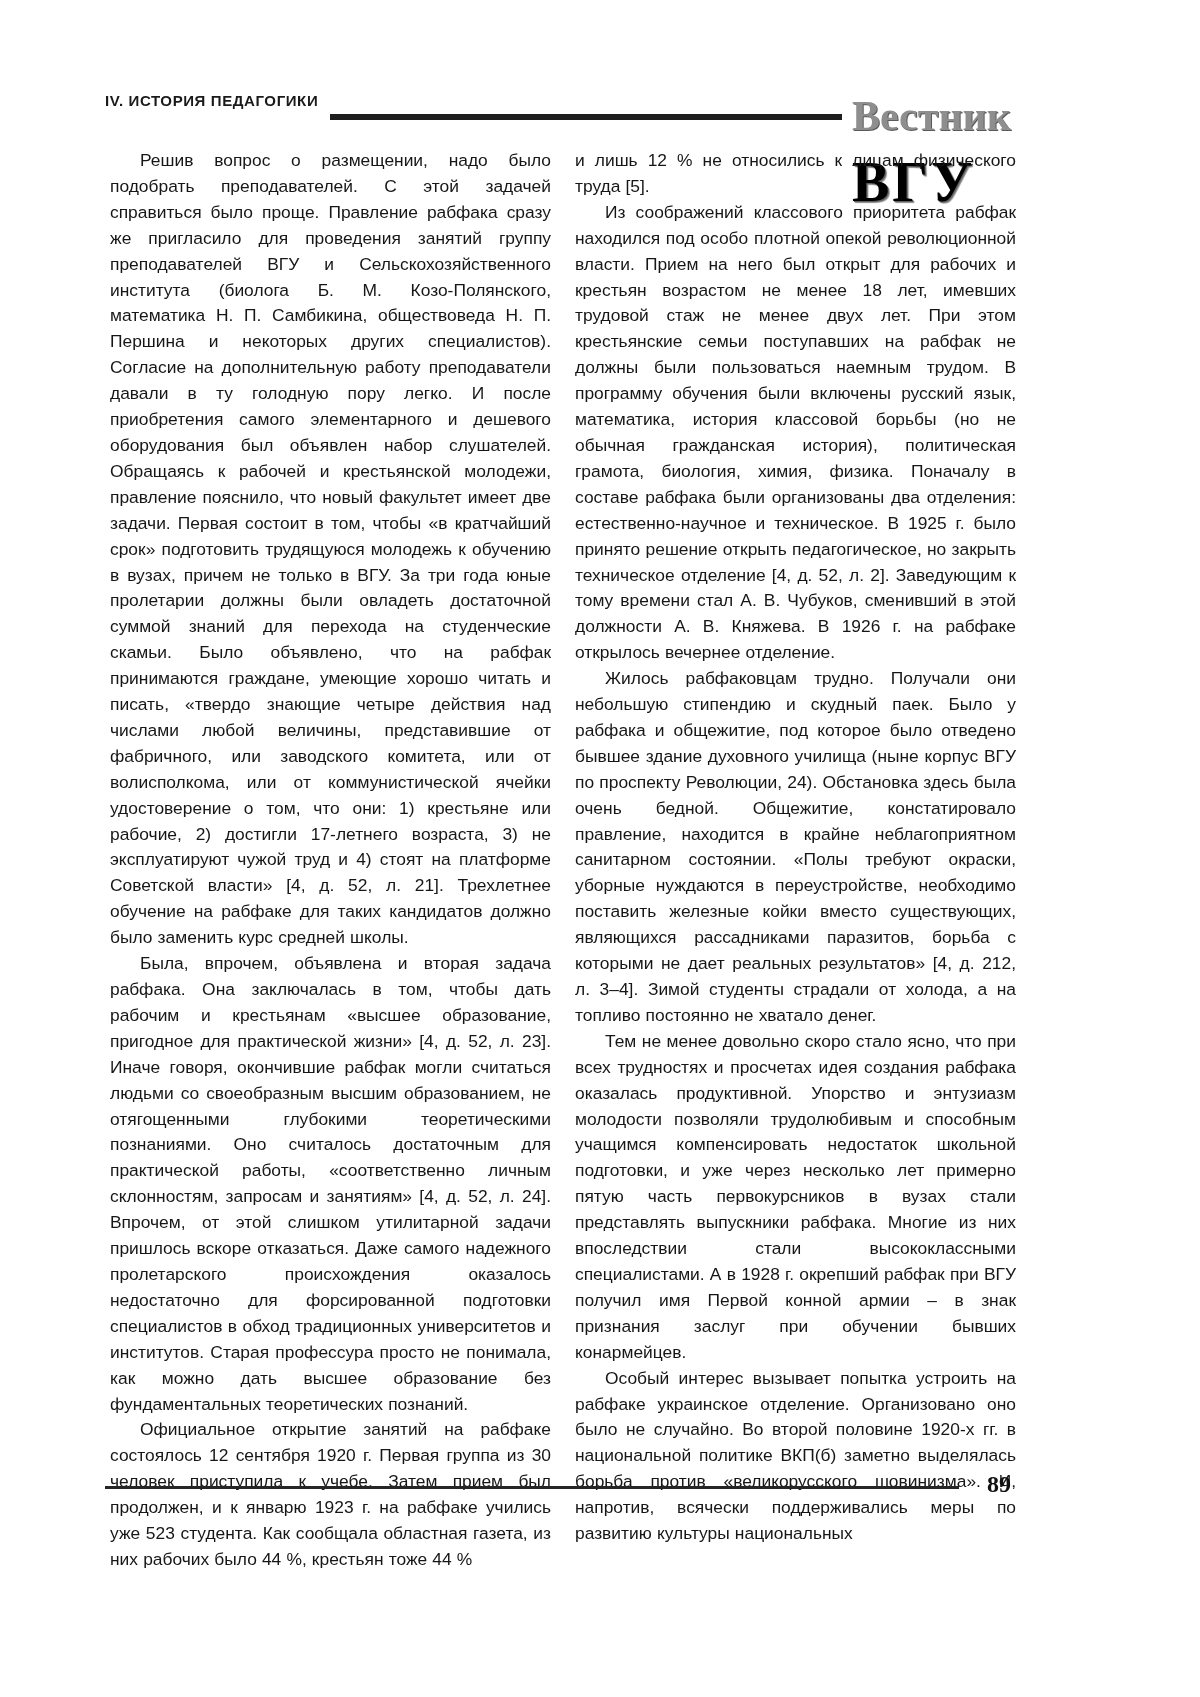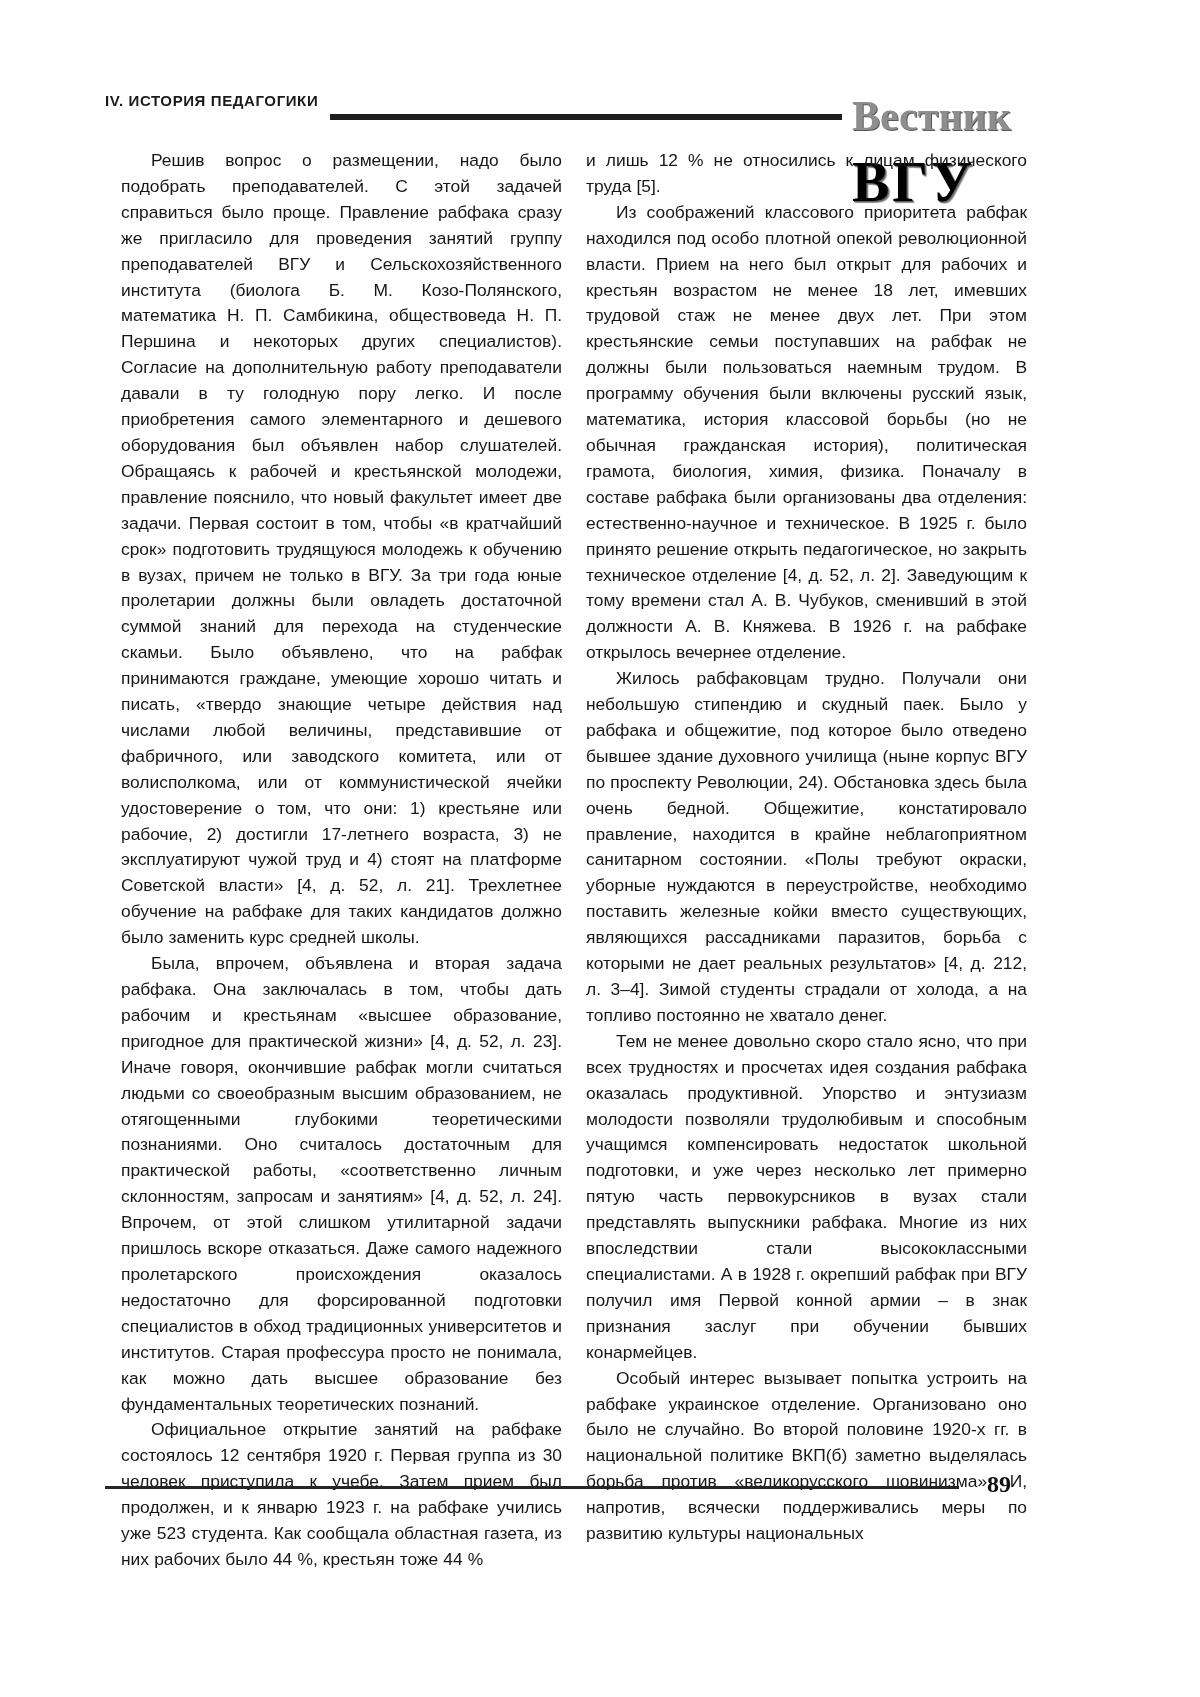--- a/index.html
+++ b/index.html
@@ -61,21 +61,21 @@
     font-size: 56px;
     letter-spacing: 3px;
     color: #000000;
     text-shadow: 1px 1px 0 #5f5f5f, 2px 2px 1px #8a8a8a;
   }
 
   
   .columns {
     position: absolute;
     top: 148px;
-    left: 121px;
+    left: 110px;
     width: 906px;
     display: flex;
     gap: 24px;
   }
   .column {
     width: 441px;
     flex: 0 0 441px;
   }
   .para {
     font-size: 17.4px;

